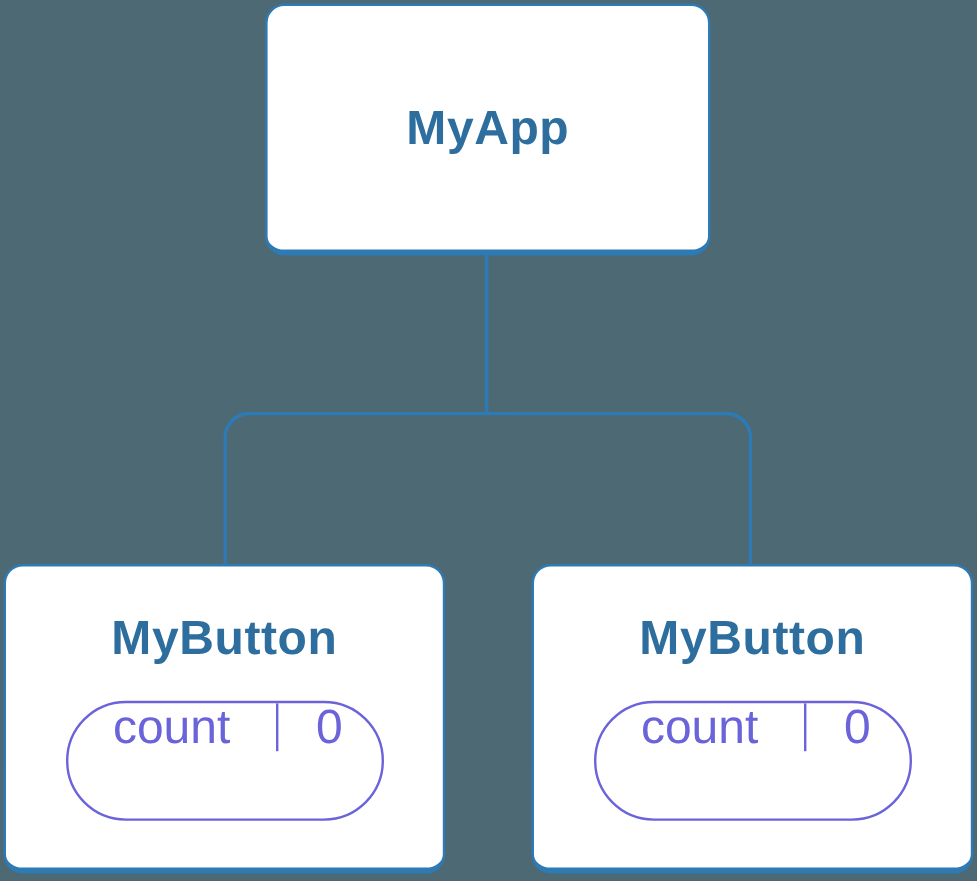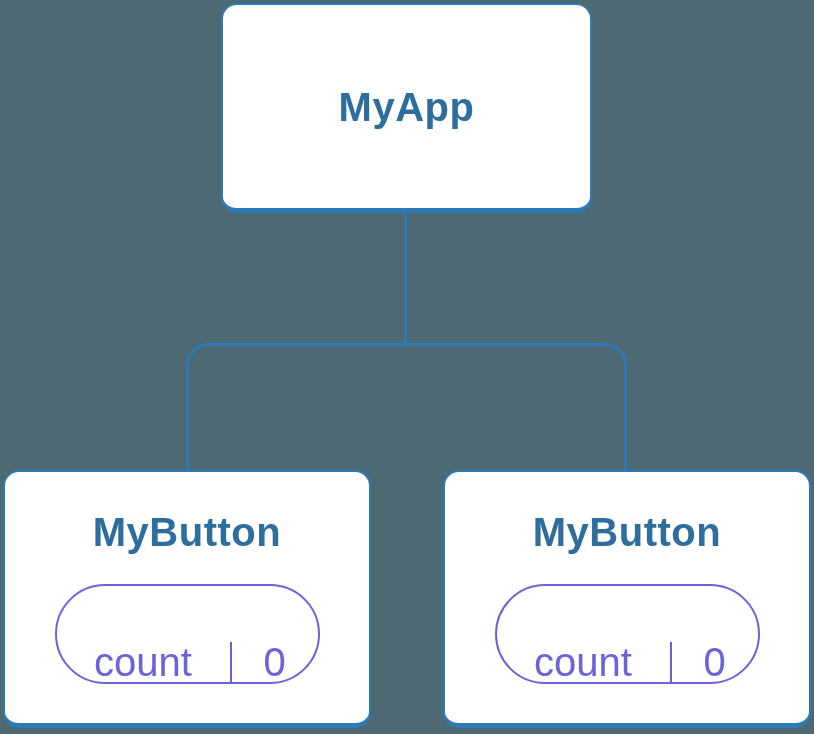--- a/index.html
+++ b/index.html
@@ -72,21 +72,21 @@
     margin-top: 40px;
   }
 
   
   .pill {
     margin-top: 32px;
     width: 265px; height: 100px;
     border: 2px solid var(--state);
     border-radius: 50px;
     display: flex;
-    align-items: flex-end;
+    align-items: flex-start;
     overflow: hidden;
     background: var(--card);
   }
   .pill-name {
     flex: 1 1 auto;
     border-right: 2px solid var(--state);
     display: flex;
     align-items: center;
     justify-content: center;
   }

